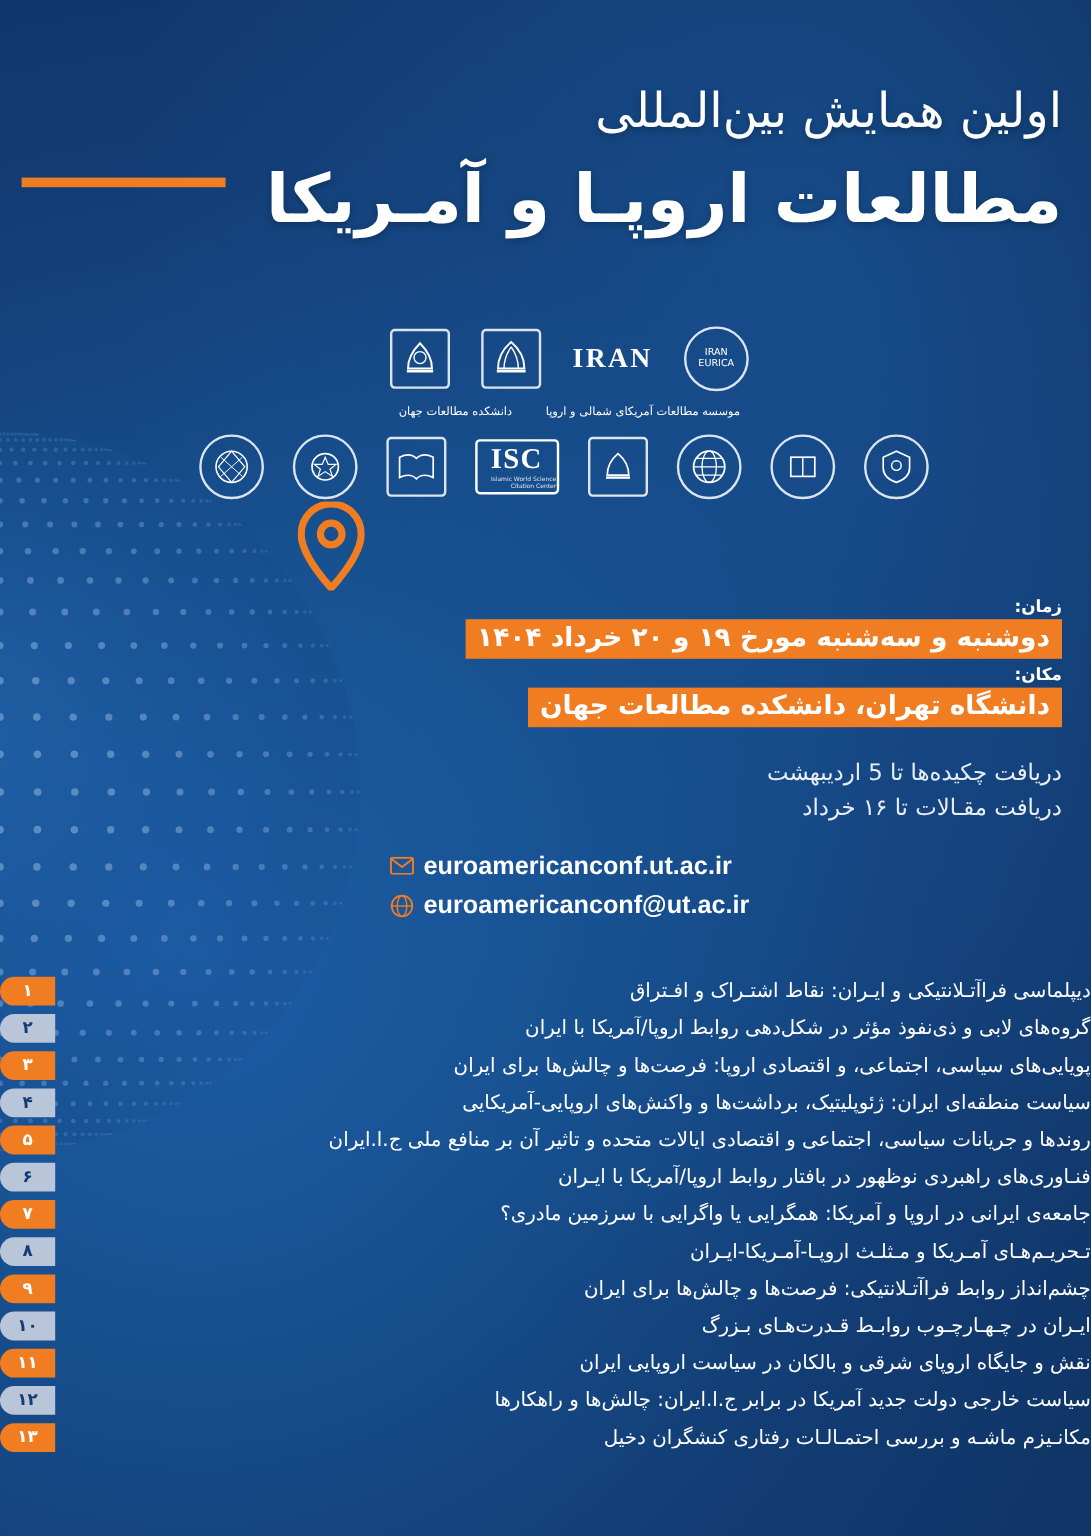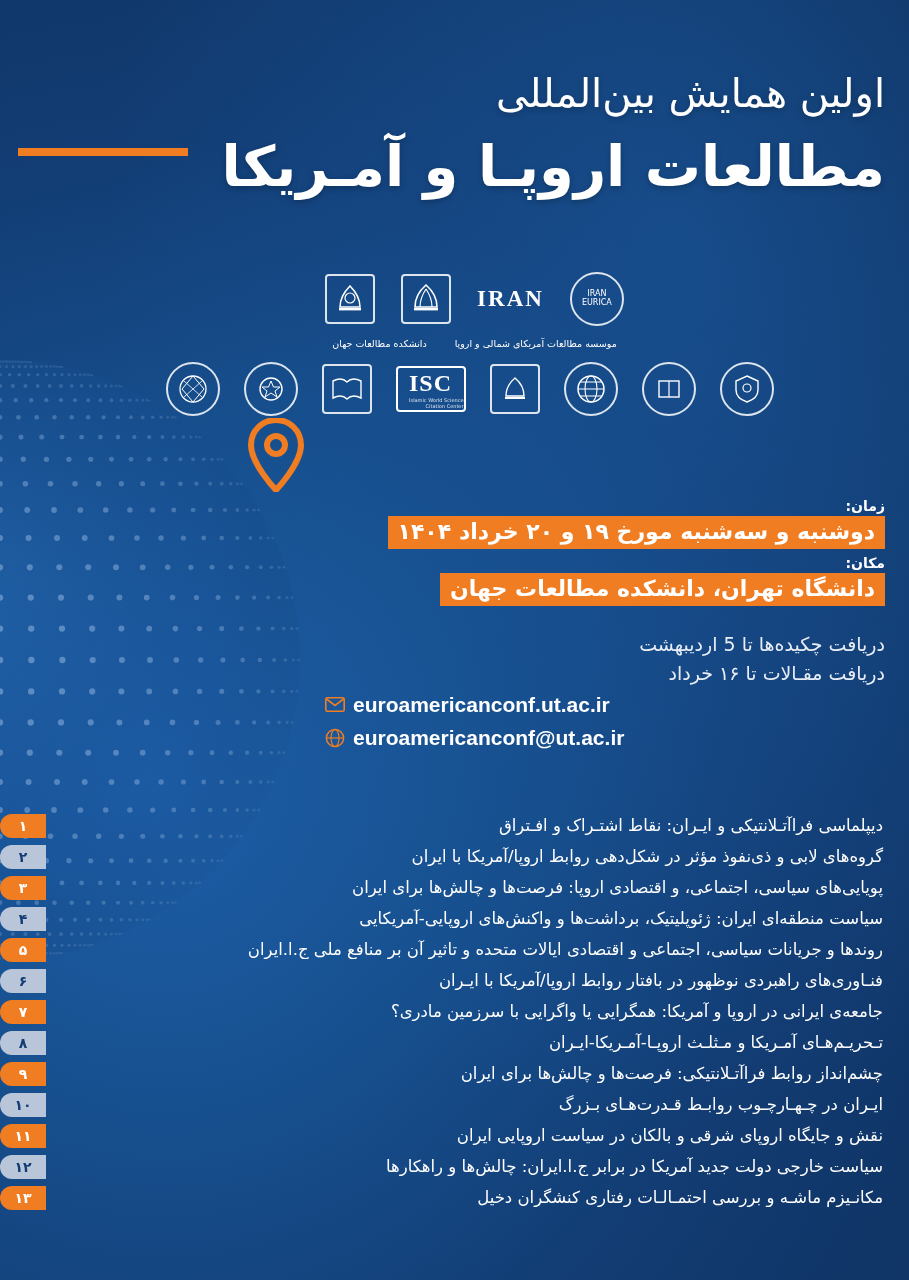--- a/index.html
+++ b/index.html
@@ -147,21 +147,21 @@
     padding:3px 10px 5px 10px;
     margin-bottom:6px;
   }
   .deadlines{
     margin-top:18px;
     font-size:19px;
     line-height:1.55;
     color:#e9eef6;
   }
   .contact{
-    margin-top:0;
+    margin-top:17px;
     line-height:1.5;
   }
   .contact-row{
     display:flex; align-items:center; justify-content:flex-end; gap:8px;
     margin-bottom:2px;
   }
   .contact-text{
     font-family:"Liberation Sans", sans-serif;
     direction:ltr;
     font-size:21px;
@@ -182,21 +182,20 @@
     display:flex;
     align-items:center;
     justify-content:flex-end;
     height:31px;
     gap:0;
   }
   .topic-text{
     flex:1;
     text-align:right;
     font-size:16.5px;
-    padding-right:26px;
     color:#ffffff;
     white-space:nowrap;
     overflow:hidden;
     text-overflow:ellipsis;
   }
   .topic-num{
     width:46px;
     height:24px;
     display:flex;
     align-items:center;

